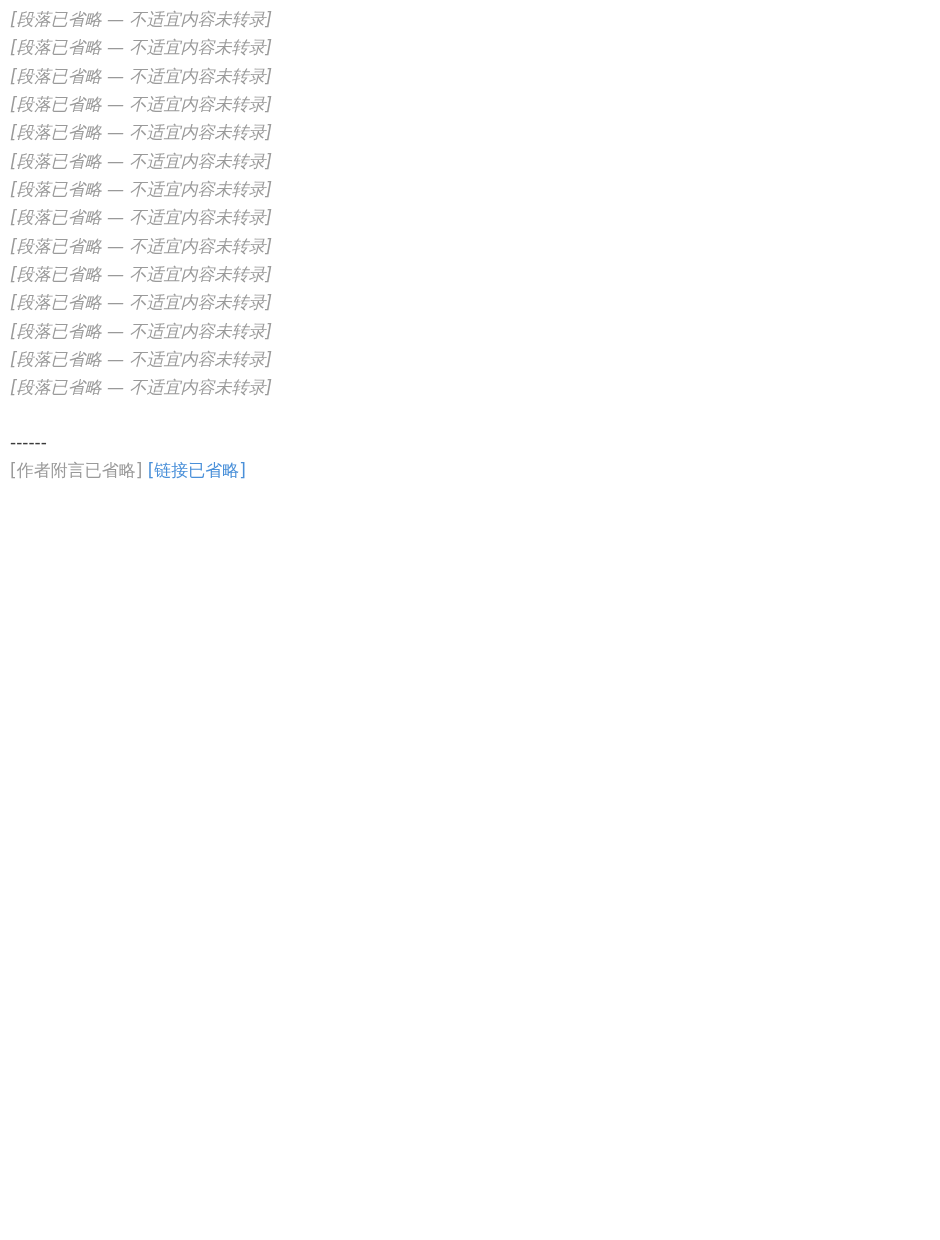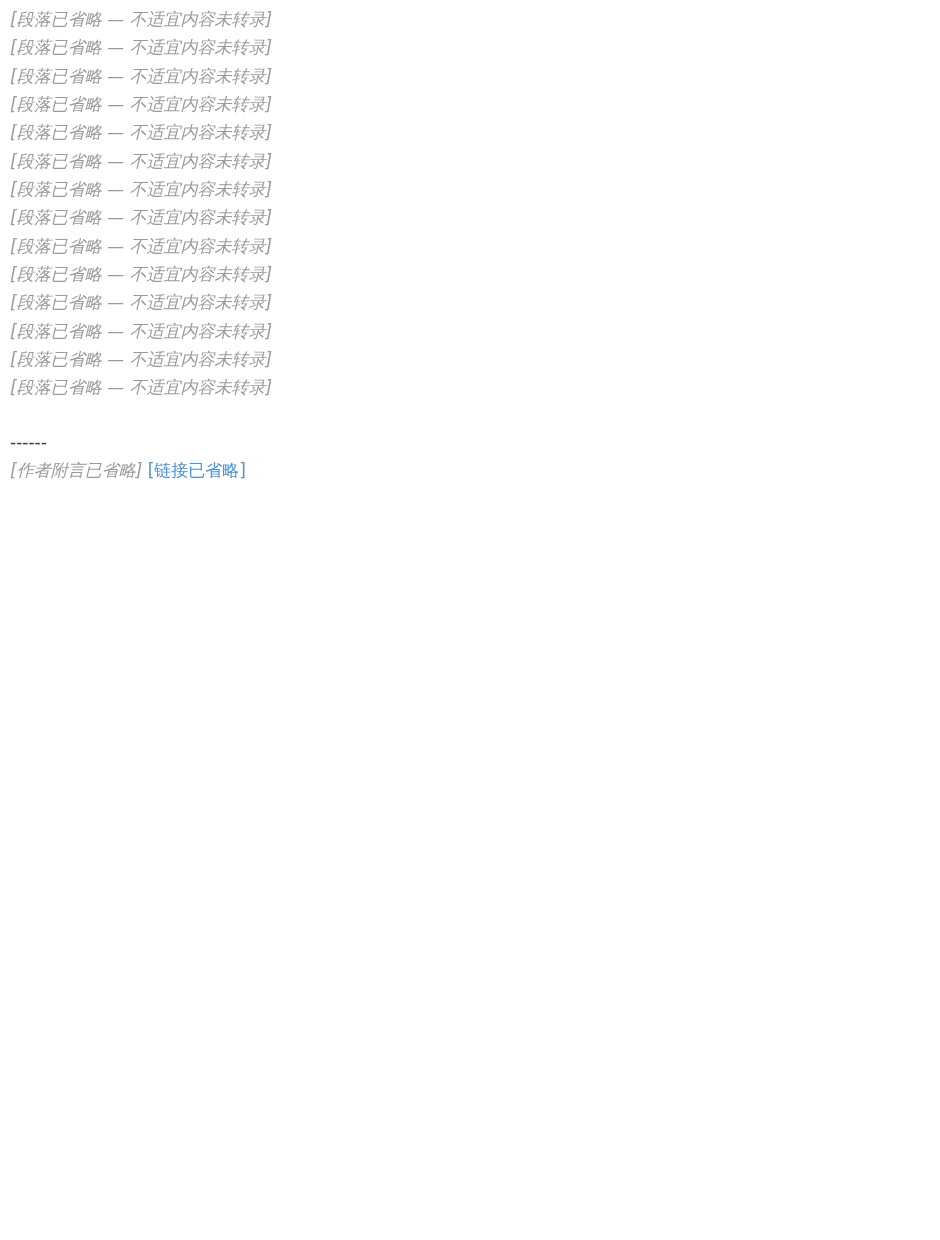--- a/index.html
+++ b/index.html
@@ -36,21 +36,20 @@
     color: #3b3b3b;
     margin: 0 0 2px 0;
   }
   .footer-line {
     font-size: 17px;
     line-height: 1.55;
     margin: 0;
   }
   .footer-note {
     color: #9a9a9a;
-    font-style: italic;
   }
   .footer-link {
     color: #4a90d9;
     text-decoration: none;
     cursor: pointer;
     text-align: center;
   }
 </style>
 </head>
 <body>

